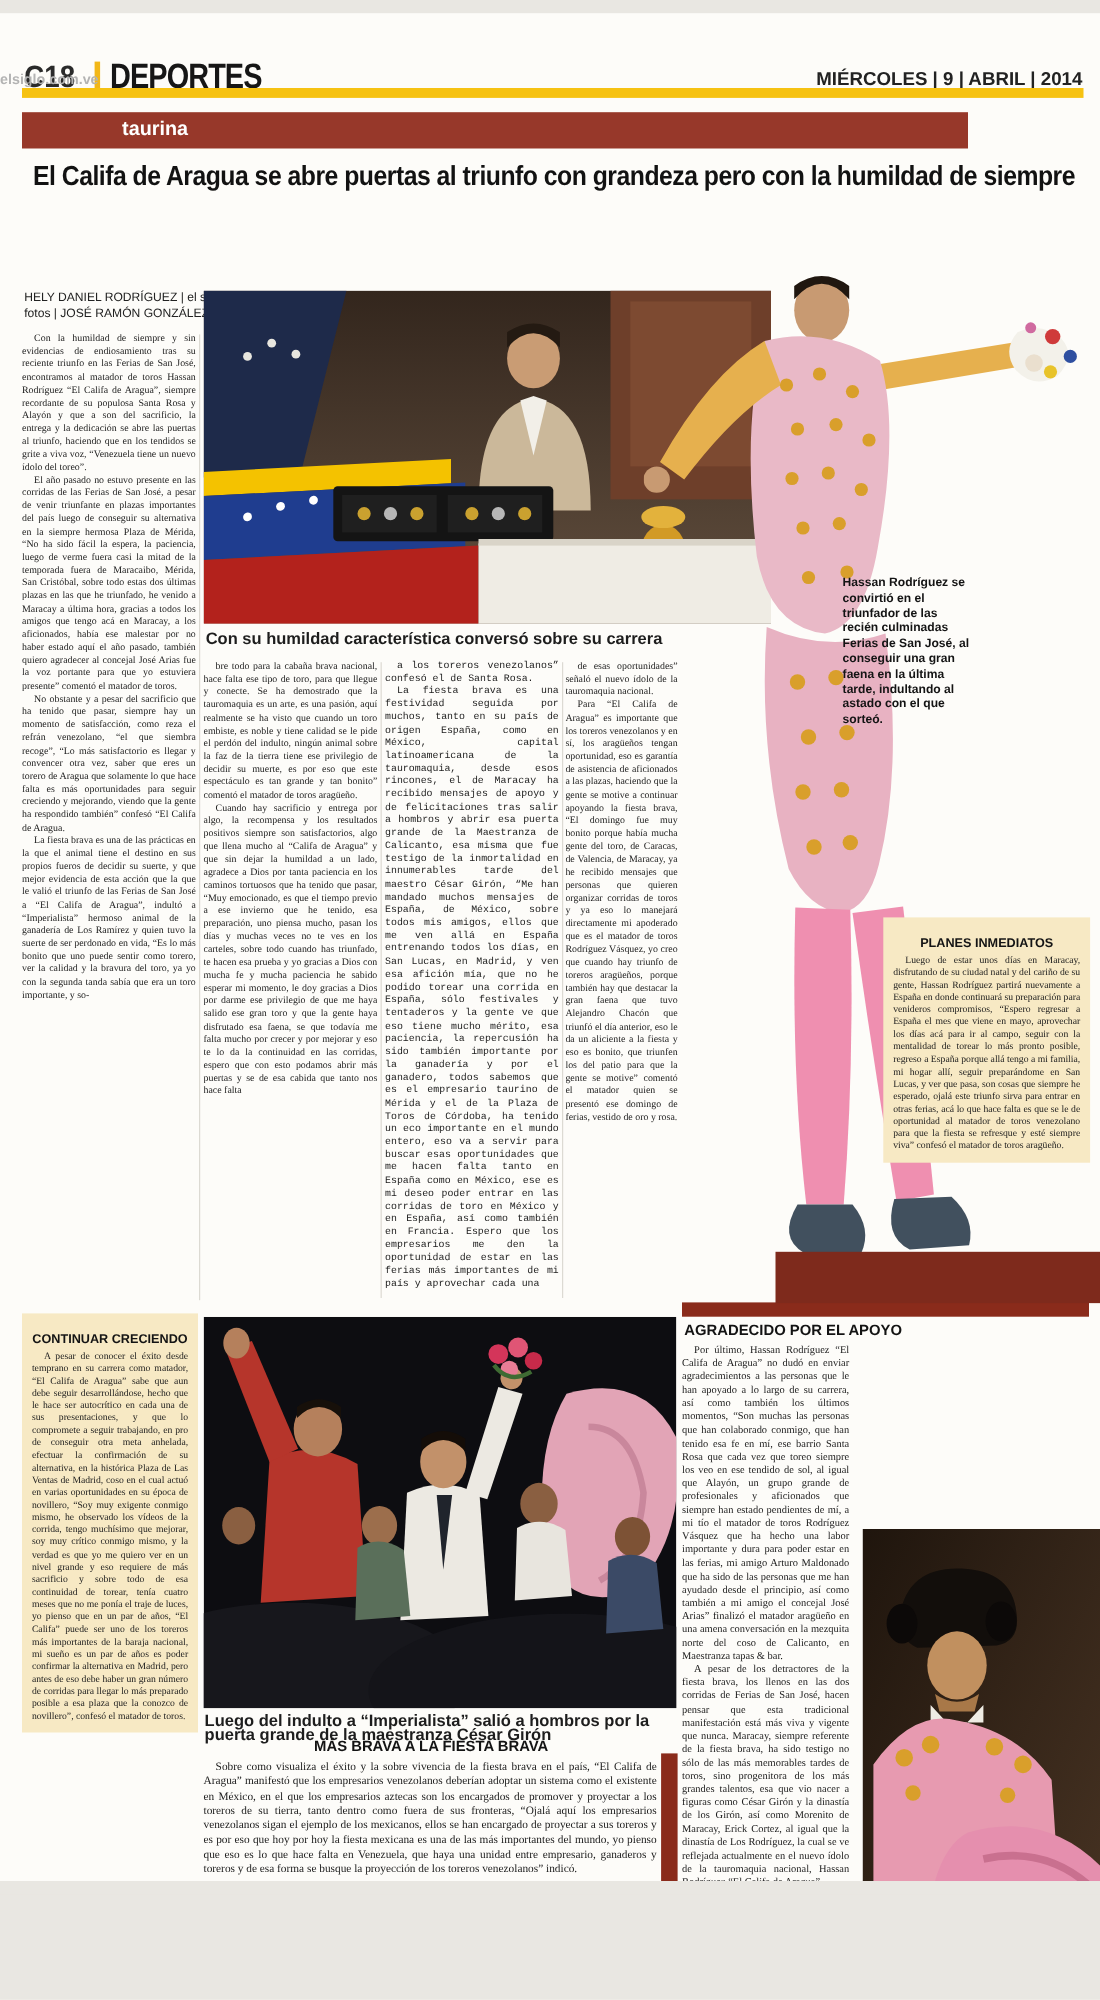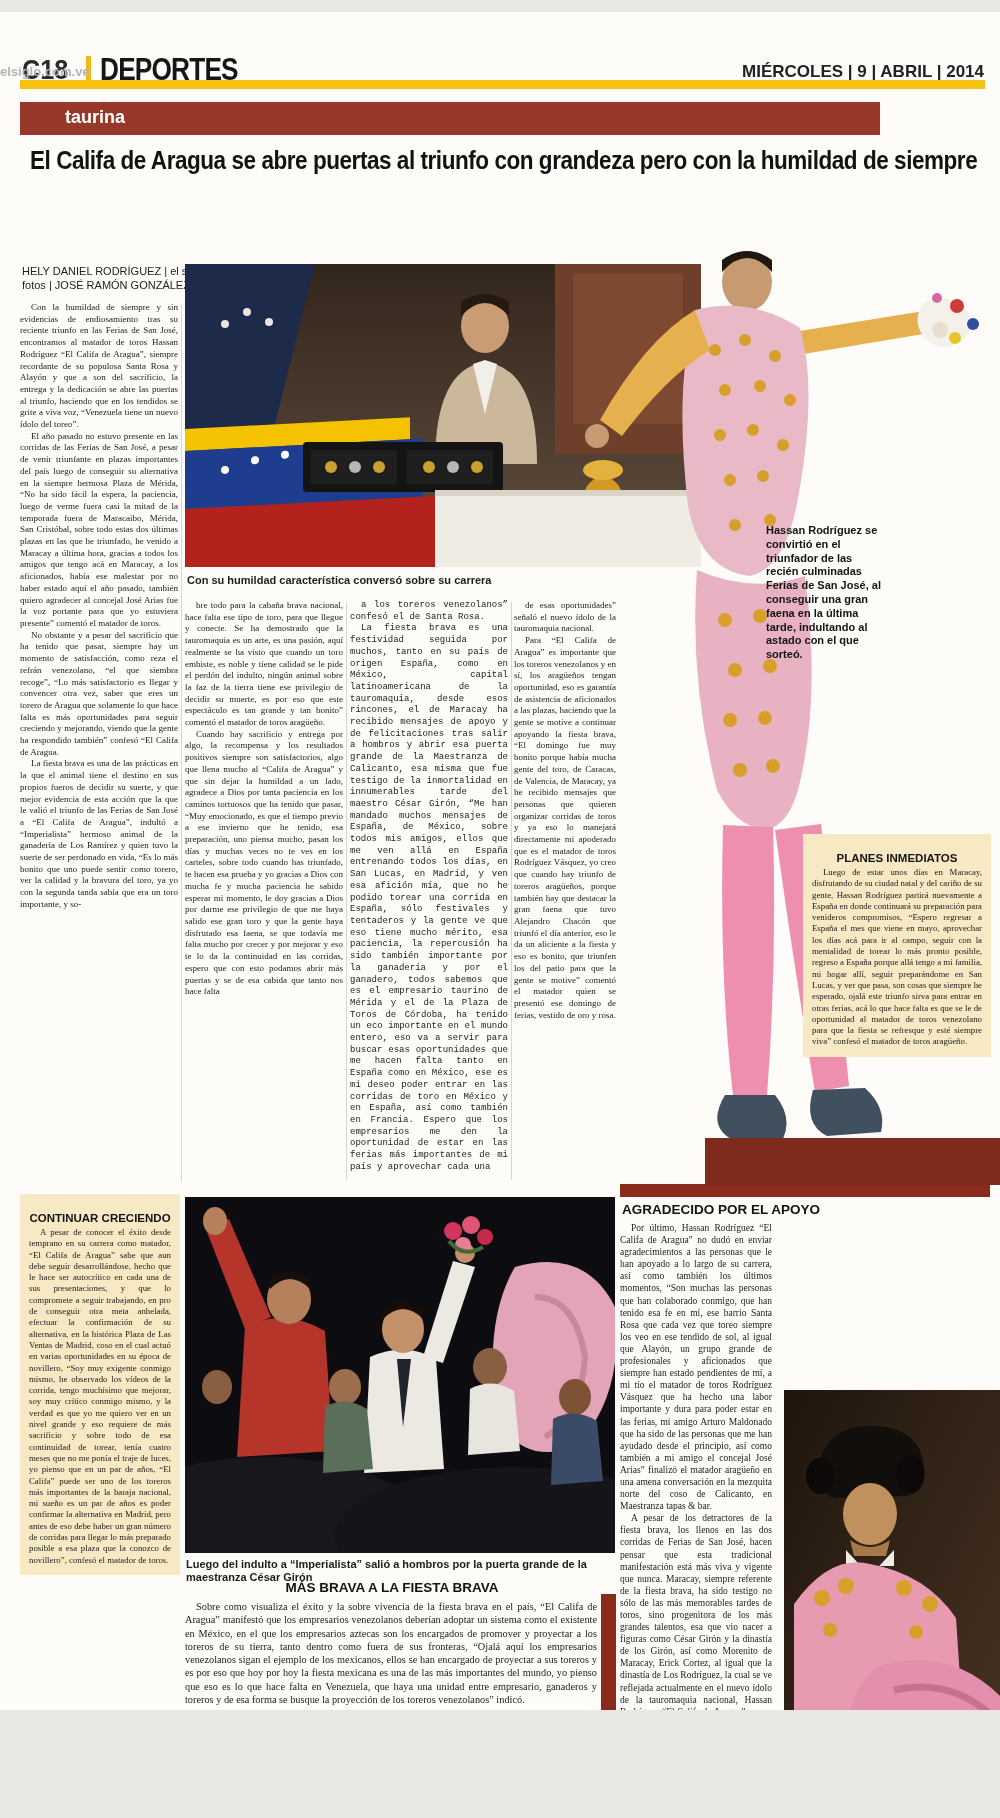--- a/index.html
+++ b/index.html
@@ -14,21 +14,21 @@
                font-size:28px; font-weight:600; color:#2a2a2a; transform:scaleX(.9); transform-origin:left top; }
   .mh-div    { position:absolute; left:86px; top:44px; width:5px; height:27px; background:#f2b718; }
   .mh-section{ position:absolute; left:100px; top:39px; font-family:"Liberation Sans",sans-serif;
                font-size:32px; font-weight:800; letter-spacing:-1px; color:#161616;
                transform:scaleX(.82); transform-origin:left top; }
   .mh-site   { position:absolute; left:0; right:0; top:52px; text-align:left;
                font-family:"Liberation Sans",sans-serif; font-size:13px; font-weight:700; color:#b3b3b3; }
   .mh-date   { position:absolute; right:16px; top:50px; font-family:"Liberation Sans",sans-serif;
                font-size:17px; font-weight:600; color:#222; }
   .bar-yellow{ position:absolute; left:20px; right:15px; top:68px; height:9px; background:#f6c212; }
-  .bar-kicker{ position:absolute; left:20px; top:90px; width:860px; height:33px; background:#97382a; }
+  .bar-kicker{ position:absolute; left:20px; top:90px; width:860px; height:33px; background:#97382a;padding-left:46px; }
   .bar-kicker span { display:block; padding-left:45px; line-height:31px; color:#fff;
                font-family:"Liberation Sans",sans-serif; font-size:18px; font-weight:700; }
   
   .overline  { position:absolute; left:30px; top:134px; width:1000px;
                font-family:"Liberation Sans",sans-serif; font-size:25px; font-weight:700; color:#121212;
                letter-spacing:-.5px; transform:scaleX(.9); transform-origin:left top; white-space:nowrap; }
   .headline  { position:absolute; left:20px; right:15px; top:173px; text-align:center;
                font-size:47px; line-height:52px; color:#121212; white-space:nowrap; }
   .headline .lead { font-weight:700; font-style:italic; }
   .byline    { position:absolute; left:22px; top:252px; width:320px;
@@ -47,21 +47,21 @@
   .vr2 { left:346px; top:590px; height:578px; }
   .vr3 { left:511px; top:590px; height:578px; }
   
   .photo { position:absolute; overflow:hidden; }
   .photo svg { display:block; }
   .ph-interview { left:185px; top:252px; width:516px; height:303px; }
   .ph-matador   { left:585px; top:228px; width:415px; height:945px; z-index:1; }
   .ph-parade    { left:185px; top:1185px; width:430px; height:356px; }
   .ph-portrait  { left:784px; top:1378px; width:216px; height:440px; z-index:1; }
   .caption { position:absolute; font-family:"Liberation Sans",sans-serif; font-weight:700;
-             font-size:11px; line-height:13px; color:#1d1d1d; }
+             font-size:15px; line-height:13px; color:#1d1d1d; }
   .cap-1 { left:187px; top:562px;  width:512px; }
   .cap-3 { left:186px; top:1546px; width:428px; }
   
   .pullquote { position:absolute; left:766px; top:512px; width:116px; z-index:3;
                font-family:"Liberation Sans",sans-serif; font-size:11px; line-height:13.8px;
                font-weight:700; color:#141414; }
   
   .box { position:absolute; background:#f7e9c4; padding:18px 9px 9px; z-index:3; }
   .box h3 { font-family:"Liberation Sans",sans-serif; font-size:11.5px; font-weight:700;
             text-align:center; color:#141414; margin-bottom:3px; }

